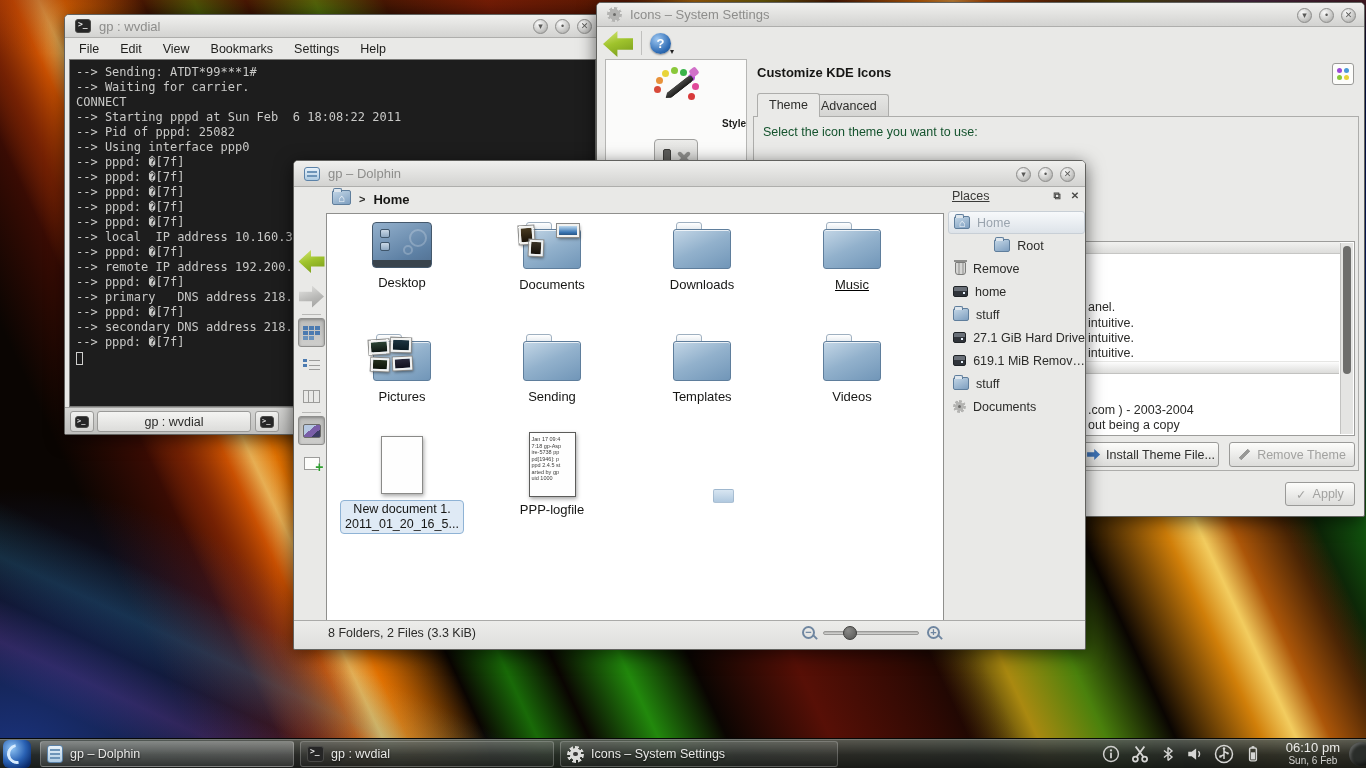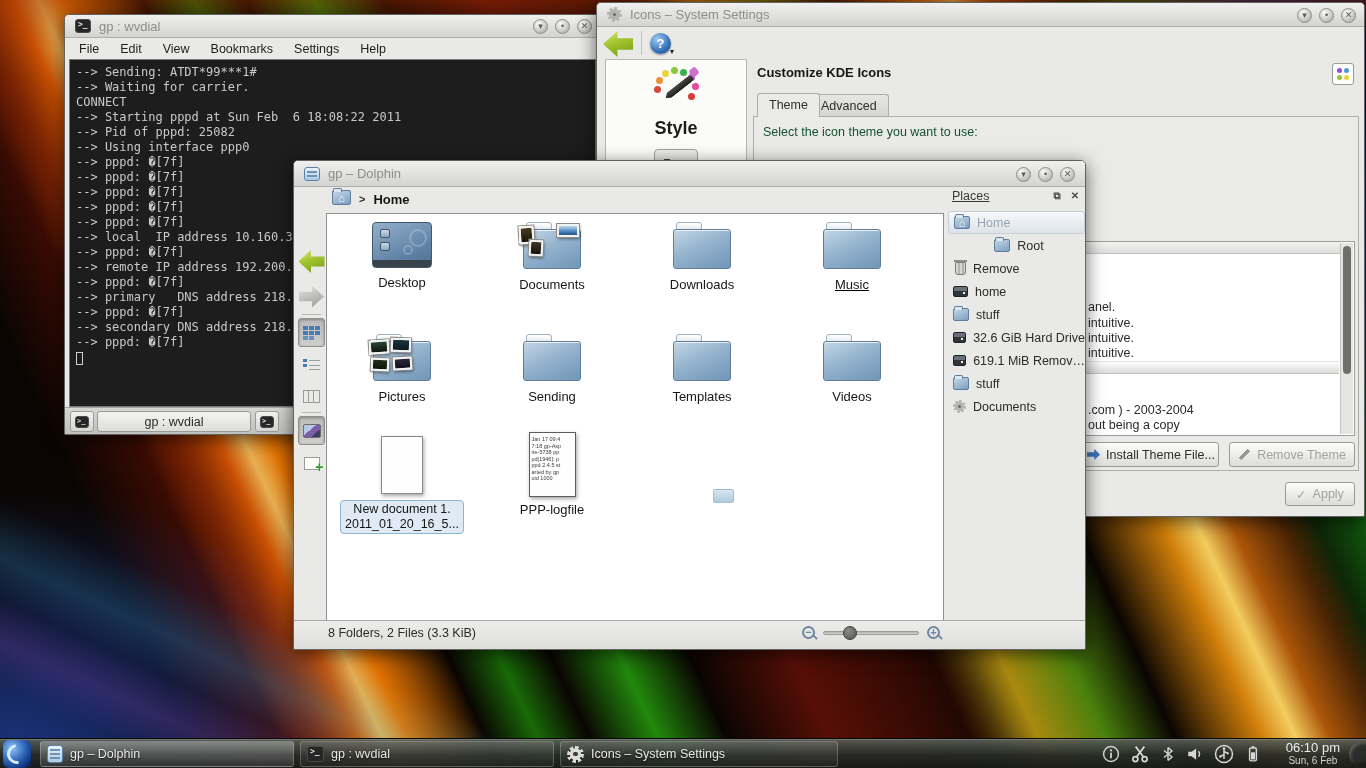--- a/index.html
+++ b/index.html
@@ -309,21 +309,21 @@
           <span class="dot" style="background:#e8923a; left:4px; top:11px;"></span>
           <span class="dot" style="background:#e8d43a; left:10px; top:4px;"></span>
           <span class="dot" style="background:#8ac83a; left:19px; top:1px;"></span>
           <span class="dot" style="background:#3ab44a; left:28px; top:3px;"></span>
           <span class="dot" style="background:#b44ad8; left:36px; top:8px;"></span>
           <span class="dot" style="background:#e04a9a; left:40px; top:17px;"></span>
           <span class="dot" style="background:#d83a3a; left:36px; top:27px;"></span>
           <span class="pencil"></span>
           <span class="eraser"></span>
         </div>
-        <div style="text-align:center; font-size:18px; font-weight:bold; color:#1c1c1a; margin-top:8px;">Style</div>
+        <div style="text-align:right; font-size:10px; font-weight:bold; color:#1c1c1a; margin-top:8px;">Style</div>
       </div>
       <div class="hw-icon">
         <span class="batt"></span>
           <span class="tool1"></span>
           <span class="tool2"></span>
       </div>
     </div>
 
     <div style="position:absolute; left:160px; top:62px; font-size:13px; font-weight:bold; color:#161614;">Customize KDE Icons</div>
     <div style="position:absolute; right:10px; top:60px; width:22px; height:22px; background:#fdfdfb; border:1px solid #9a9a98; border-radius:3px;">
@@ -525,21 +525,21 @@
       <div class="place-row" style="top:91px;">
         <span class="pl-drive"></span>
         <span>home</span>
       </div>
       <div class="place-row" style="top:114px;">
         <span class="pl-folder"></span>
         <span>stuff</span>
       </div>
       <div class="place-row" style="top:137px;">
         <span class="pl-drive"></span>
-        <span style="white-space:nowrap;">32.6 GiB Hard Drive</span>
+        <span style="white-space:nowrap;">27.1 GiB Hard Drive</span>
       </div>
       <div class="place-row" style="top:160px;">
         <span class="pl-drive"></span>
         <span style="white-space:nowrap;">619.1 MiB Remov…</span>
       </div>
       <div class="place-row" style="top:183px;">
         <span class="pl-folder"></span>
         <span>stuff</span>
       </div>
       <div class="place-row" style="top:206px;">

